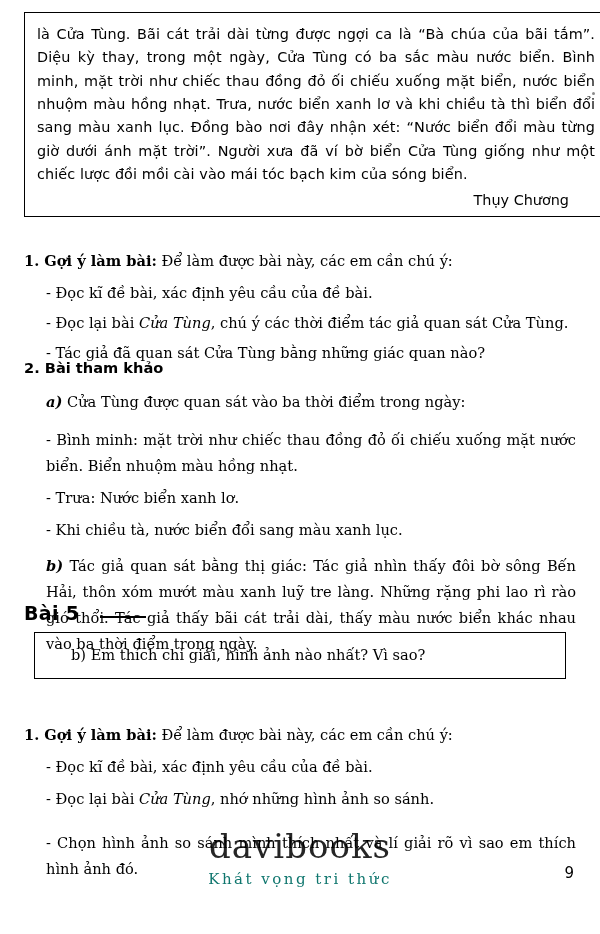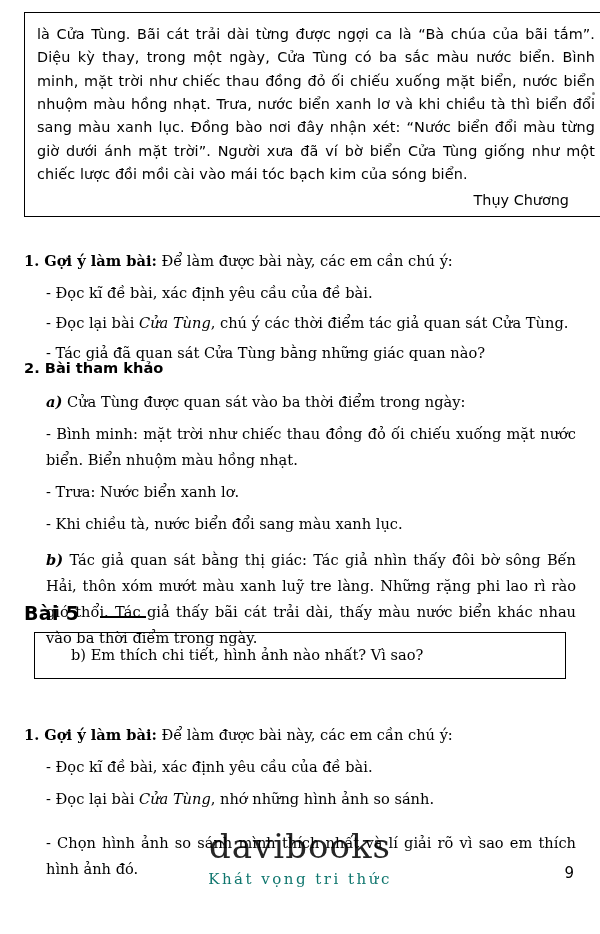--- a/index.html
+++ b/index.html
@@ -182,36 +182,36 @@
     <div class="ln indent1" style="margin-top:4px;">- Tác giả đã quan sát Cửa Tùng bằng những giác quan nào?</div>
   </div>
 
   <div class="block" style="top: 355px;">
     <div class="ln bold sans">2. Bài tham khảo</div>
 
     <div class="ln indent1" style="margin-top:8px;">
       <span class="bold ital">a)</span><span> Cửa Tùng được quan sát vào ba thời điểm trong ngày:</span>
     </div>
 
-    <div class="ln indent1" style="margin-top:6px; text-indent:0;">- Bình minh: mặt trời như chiếc thau đồng đỏ ối chiếu xuống mặt nước biển. Biển nhuộm màu hồng nhạt.</div>
+    <div class="ln indent1" style="margin-top:12px; text-indent:0;">- Bình minh: mặt trời như chiếc thau đồng đỏ ối chiếu xuống mặt nước biển. Biển nhuộm màu hồng nhạt.</div>
     <div class="ln indent1" style="margin-top:6px;">- Trưa: Nước biển xanh lơ.</div>
     <div class="ln indent1" style="margin-top:6px;">- Khi chiều tà, nước biển đổi sang màu xanh lục.</div>
 
     <div class="ln indent1" style="margin-top:10px;">
       <span class="bold ital">b)</span><span> Tác giả quan sát bằng thị giác: Tác giả nhìn thấy đôi bờ sông Bến Hải, thôn xóm mướt màu xanh luỹ tre làng. Những rặng phi lao rì rào gió thổi. Tác giả thấy bãi cát trải dài, thấy màu nước biển khác nhau vào ba thời điểm trong ngày.</span>
     </div>
   </div>
 
   <div class="bai-head">
     <span class="t">Bài 5</span>
     <span class="rule"></span>
   </div>
 
   <div class="q-box">
-    <div class="q-item">b) Em thích chi tiết, hình ảnh nào nhất? Vì sao?</div>
+    <div class="q-item">b) Em thích chi giải, hình ảnh nào nhất? Vì sao?</div>
   </div>
 
   <div class="block" style="top: 722px;">
     <div class="ln">
       <span class="bold sans">1. Gợi ý làm bài:</span><span> Để làm được bài này, các em cần chú ý:</span>
     </div>
     <div class="ln indent1" style="margin-top:6px;">- Đọc kĩ đề bài, xác định yêu cầu của đề bài.</div>
     <div class="ln indent1" style="margin-top:6px;">
       <span>- Đọc lại bài </span><span class="ital">Cửa Tùng</span><span>, nhớ những hình ảnh so sánh.</span>
     </div>

